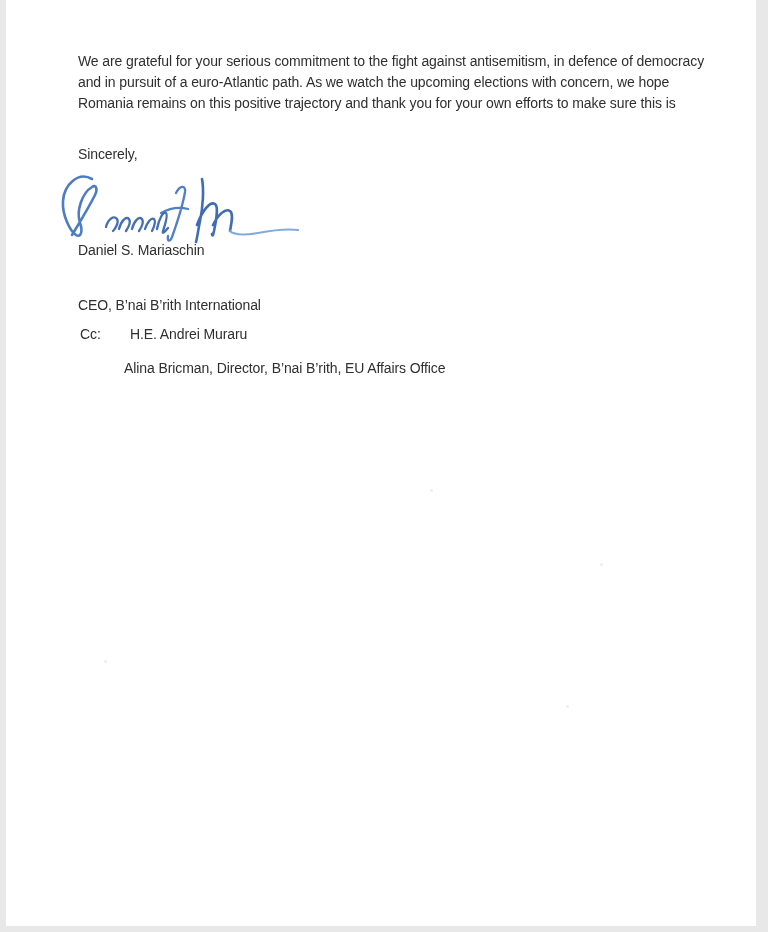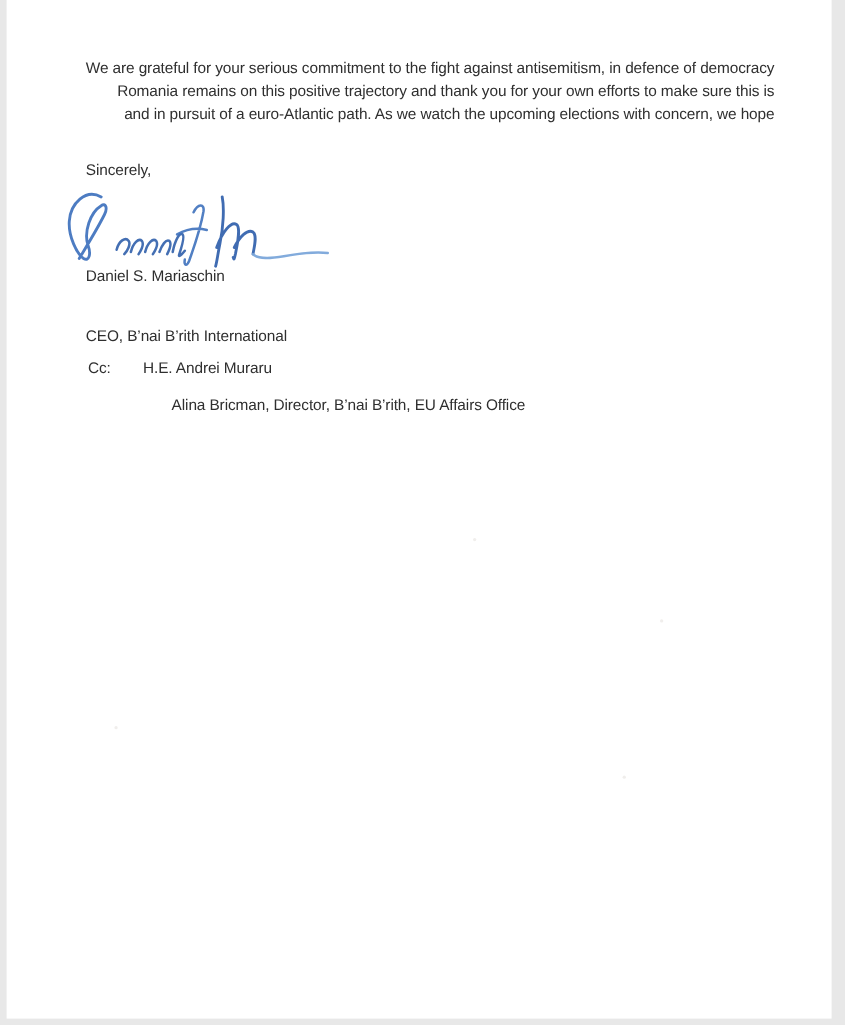--- a/index.html
+++ b/index.html
@@ -27,53 +27,53 @@
   }
   .txt {
     position: absolute;
     color: #2f2f2f;
     font-size: 14px;
     line-height: 21px;
     letter-spacing: -0.1px;
     white-space: nowrap;
   }
   .body-block { top: 51px; left: 72px; }
-  .body-line { white-space: nowrap; text-align: right; }
+  .body-line { white-space: nowrap; }
   .closing { top: 144px; left: 72px; }
   .signature-svg {
     position: absolute;
     left: 52px;
     top: 171px;
     width: 250px;
     height: 78px;
   }
   .signer-name { top: 240px; left: 72px; }
   .signer-title { top: 259px; left: 72px; margin-top: 36px; }
   .cc-label { top: 324px; left: 74px; }
   .cc-recipient-1 { top: 324px; left: 124px; }
-  .cc-recipient-2 { top: 358px; left: 118px; margin-left: 32px; }
+  .cc-recipient-2 { top: 358px; left: 118px; }
   
   .speckle {
     position: absolute;
     width: 3px;
     height: 3px;
     border-radius: 50%;
     background: #f0eeec;
   }
 </style>
 </head>
 <body>
 
 <div class="screen">
   <div class="page">
 
     <div class="txt body-block">
       <div class="body-line">We are grateful for your serious commitment to the fight against antisemitism, in defence of democracy</div>
+      <div class="body-line">and in pursuit of a euro-Atlantic path. As we watch the upcoming elections with concern, we hope</div>
       <div class="body-line">Romania remains on this positive trajectory and thank you for your own efforts to make sure this is</div>
-      <div class="body-line">and in pursuit of a euro-Atlantic path. As we watch the upcoming elections with concern, we hope</div>
     </div>
 
     <div class="txt closing">Sincerely,</div>
 
     <svg class="signature-svg" viewBox="0 0 250 78" fill="none" stroke-linecap="round" stroke-linejoin="round">
       <path stroke-width="2.6" opacity="0.92" d="M 34 8 C 20 0 6 14 5 30 C 4 44 12 60 18 64 C 23 67 25 60 22 52 C 18 40 24 22 34 16 C 38 13 40 18 37 24 C 30 38 20 54 14 64" stroke="#3e71bd"></path>
       <path stroke-width="2.3" opacity="0.9" d="M 48 56 C 50 48 56 44 59 48 C 61 51 58 57 55 60 M 61 58 C 63 50 68 45 71 48 C 73 51 70 57 68 60 M 74 58 C 76 50 81 45 84 48 C 86 51 83 57 81 60 M 87 58 C 89 52 93 46 96 48 C 98 50 96 56 94 60 M 99 58 C 101 48 105 40 108 42 C 110 44 107 54 105 60 C 104 63 106 62 110 57" stroke="#305fab"></path>
       <path stroke-width="2.3" opacity="0.9" d="M 118 22 C 122 14 128 14 127 21 C 125 33 119 52 114 66 C 112 71 109 71 110 65 M 103 42 C 112 37 122 36 130 38" stroke="#3e71bd"></path>
       <path stroke-width="2.6" opacity="0.92" d="M 144 8 C 146 18 145 36 142 50 C 140 60 139 68 138 71 M 139 54 C 144 40 152 30 157 33 C 161 36 158 50 156 60 C 155 64 155 66 154 63 M 155 54 C 160 44 167 37 172 40 C 176 43 173 54 172 60" stroke="#305fab"></path>
       <path stroke-width="2.2" opacity="0.95" d="M 172 60 C 177 65 188 64 200 62 C 216 59 232 58 240 59" stroke="#7ba6da"></path>

